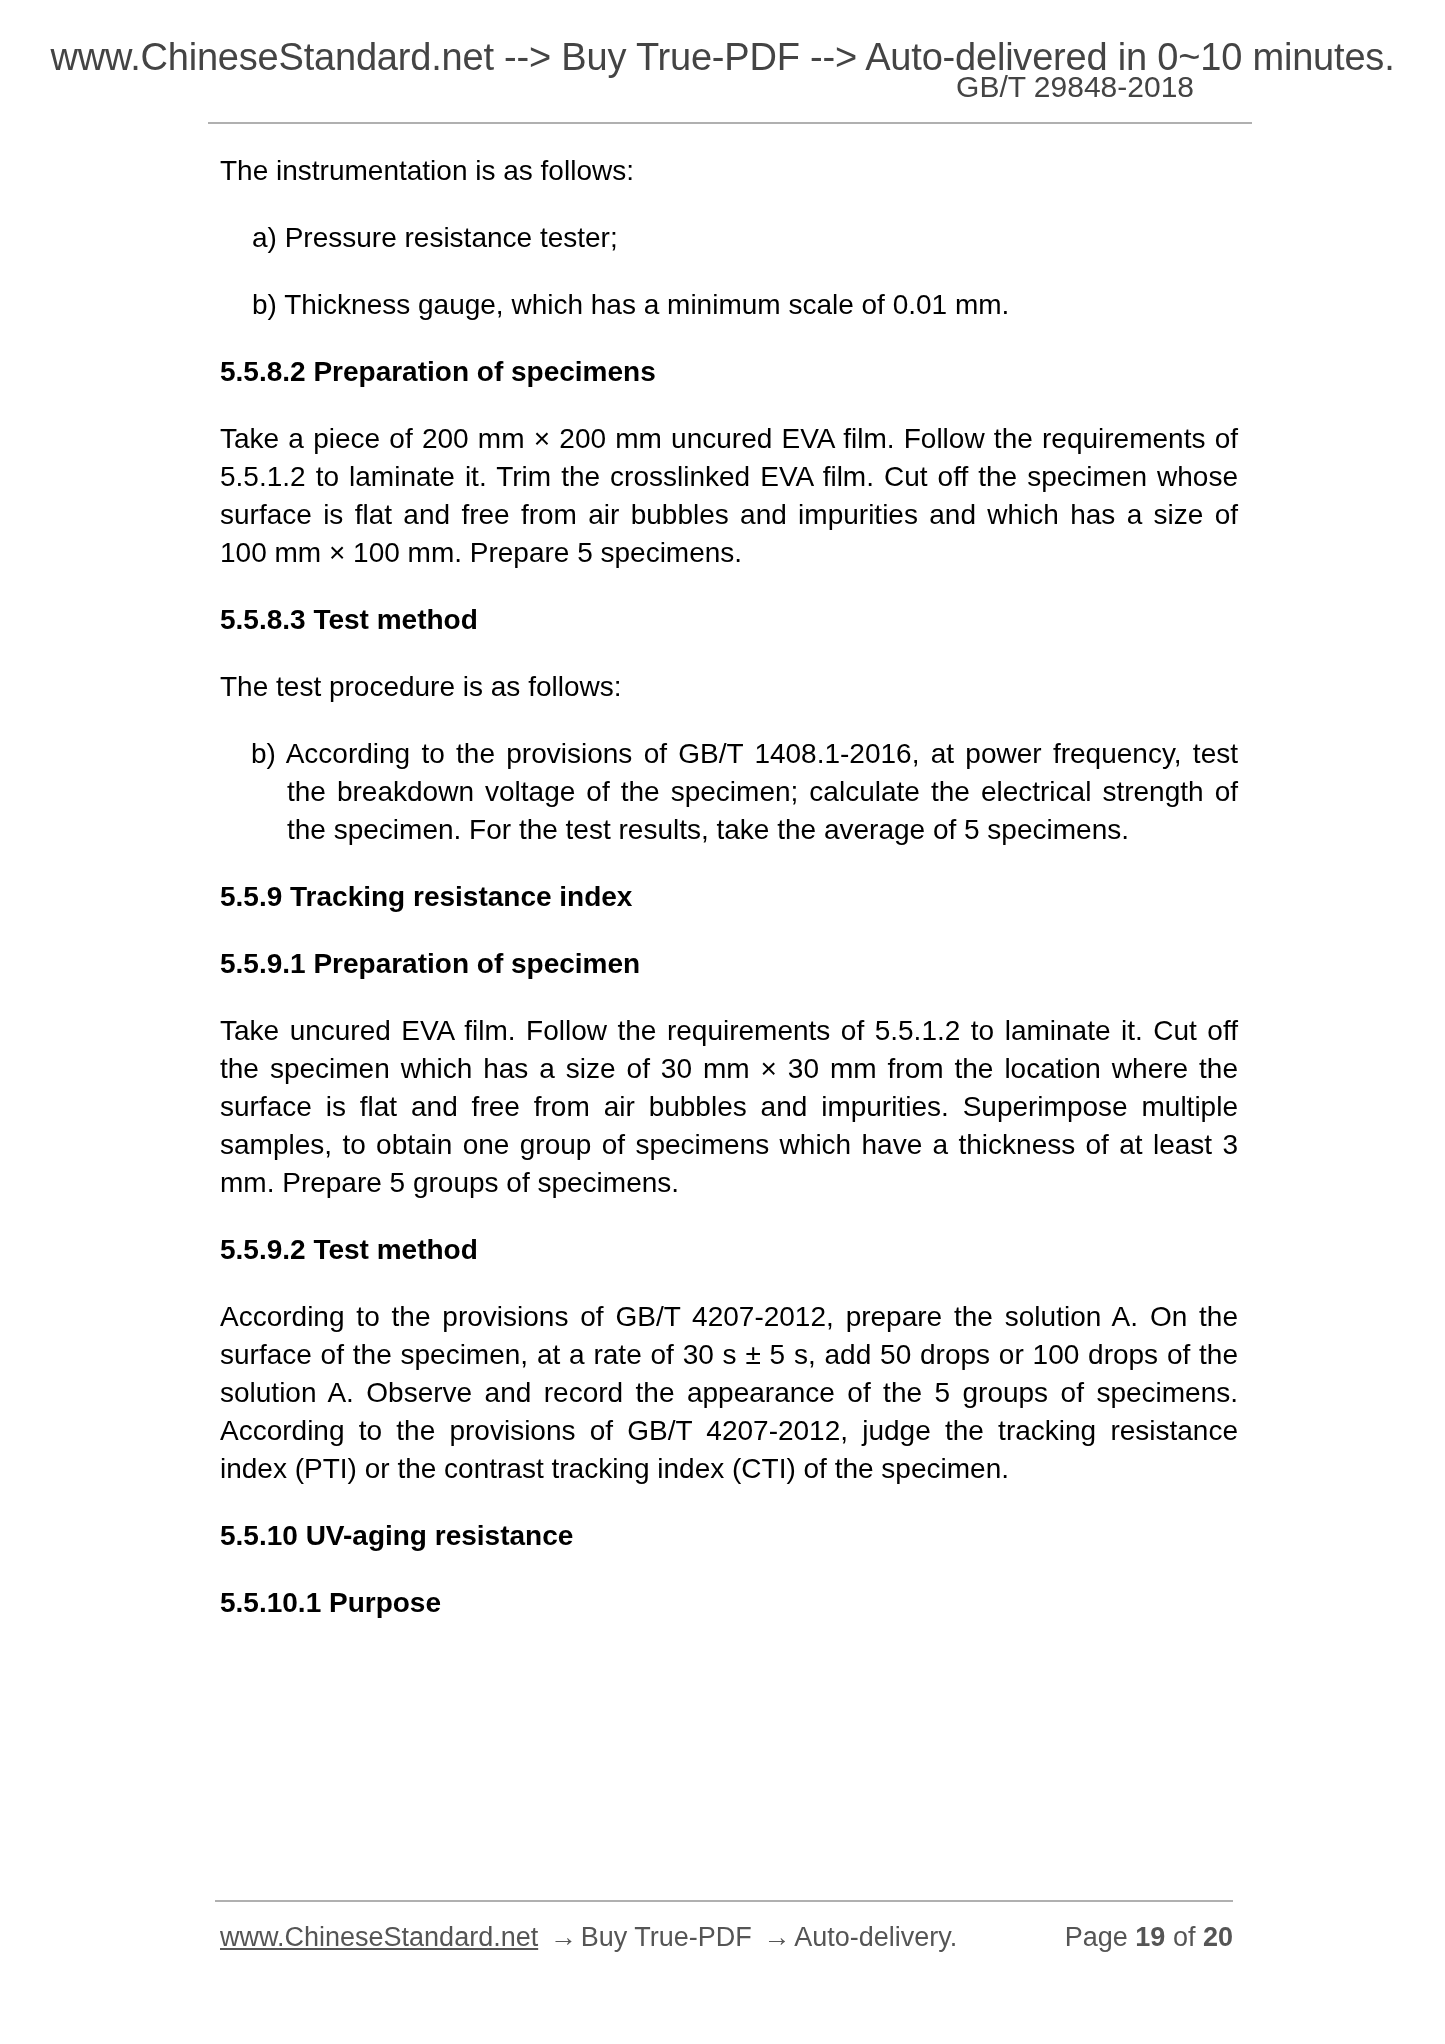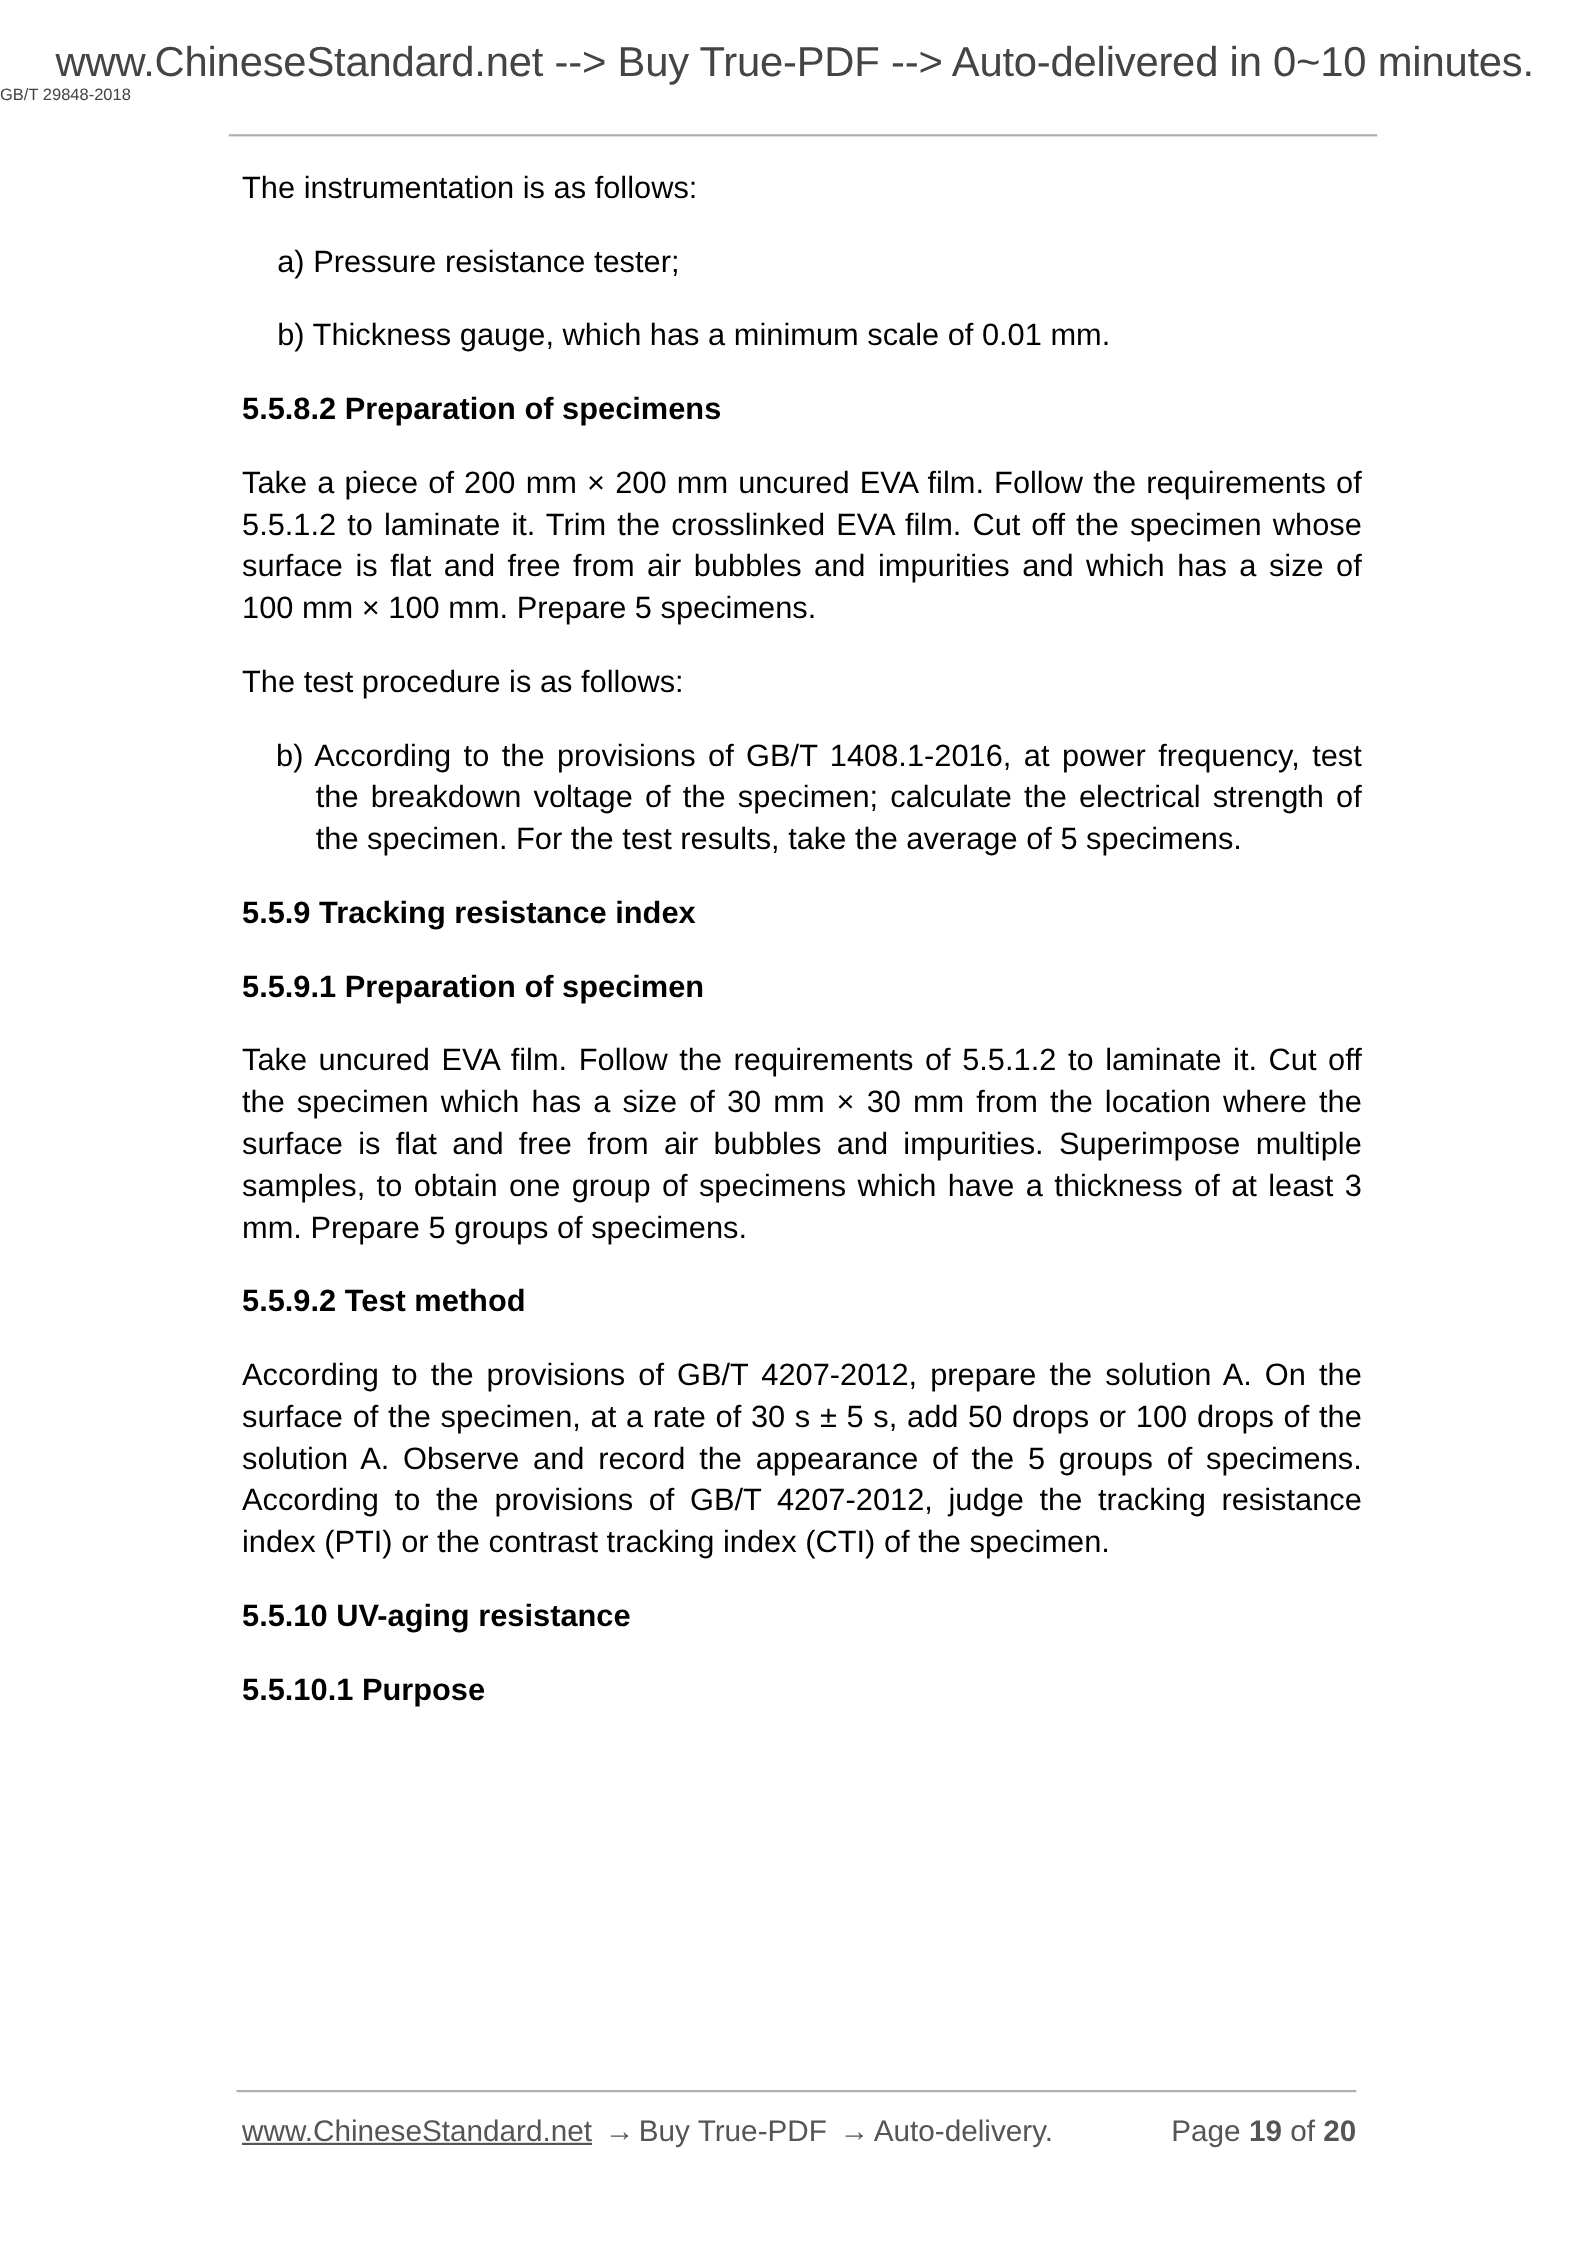--- a/index.html
+++ b/index.html
@@ -24,22 +24,22 @@
       font-size: 38px;
       line-height: 38px;
       color: #444;
       letter-spacing: -0.2px;
     }
     .doc-code {
       position: absolute;
       top: 74px;
       left: 0;
       width: 1194px;
-      text-align: left;
-      font-size: 15px;
+      text-align: right;
+      font-size: 30px;
       line-height: 26px;
       color: #444;
     }
     .rule-top {
       position: absolute;
       top: 122px;
       left: 208px;
       width: 1044px;
       height: 0;
       border-top: 2px solid #b0b0b0;
@@ -101,20 +101,21 @@
 <div class="rule-top"></div>
 
 <div class="content">
   <p class="p">The instrumentation is as follows:</p>
   <p class="item" style="padding-left:32px;text-indent:0;">a) Pressure resistance tester;</p>
   <p class="item" style="padding-left:32px;text-indent:0;">b) Thickness gauge, which has a minimum scale of 0.01 mm.</p>
 
   <p class="h">5.5.8.2 Preparation of specimens</p>
   <p class="p">Take a piece of 200 mm × 200 mm uncured EVA film. Follow the requirements of 5.5.1.2 to laminate it. Trim the crosslinked EVA film. Cut off the specimen whose surface is flat and free from air bubbles and impurities and which has a size of 100 mm × 100 mm. Prepare 5 specimens.</p>
 
+  <p class="h">5.5.8.3 Test method</p>
   <p class="p">The test procedure is as follows:</p>
   <p class="item item-tight">b) According to the provisions of GB/T 1408.1-2016, at power frequency, test the breakdown voltage of the specimen; calculate the electrical strength of the specimen. For the test results, take the average of 5 specimens.</p>
 
   <p class="h">5.5.9 Tracking resistance index</p>
   <p class="h">5.5.9.1 Preparation of specimen</p>
   <p class="p">Take uncured EVA film. Follow the requirements of 5.5.1.2 to laminate it. Cut off the specimen which has a size of 30 mm × 30 mm from the location where the surface is flat and free from air bubbles and impurities. Superimpose multiple samples, to obtain one group of specimens which have a thickness of at least 3 mm. Prepare 5 groups of specimens.</p>
 
   <p class="h">5.5.9.2 Test method</p>
   <p class="p">According to the provisions of GB/T 4207-2012, prepare the solution A. On the surface of the specimen, at a rate of 30 s ± 5 s, add 50 drops or 100 drops of the solution A. Observe and record the appearance of the 5 groups of specimens. According to the provisions of GB/T 4207-2012, judge the tracking resistance index (PTI) or the contrast tracking index (CTI) of the specimen.</p>
 

